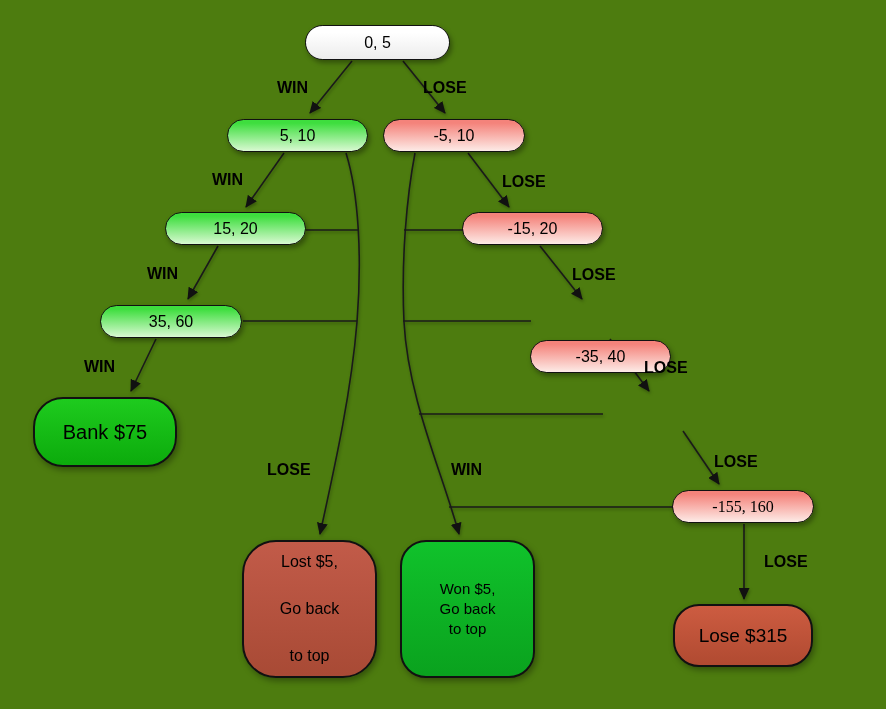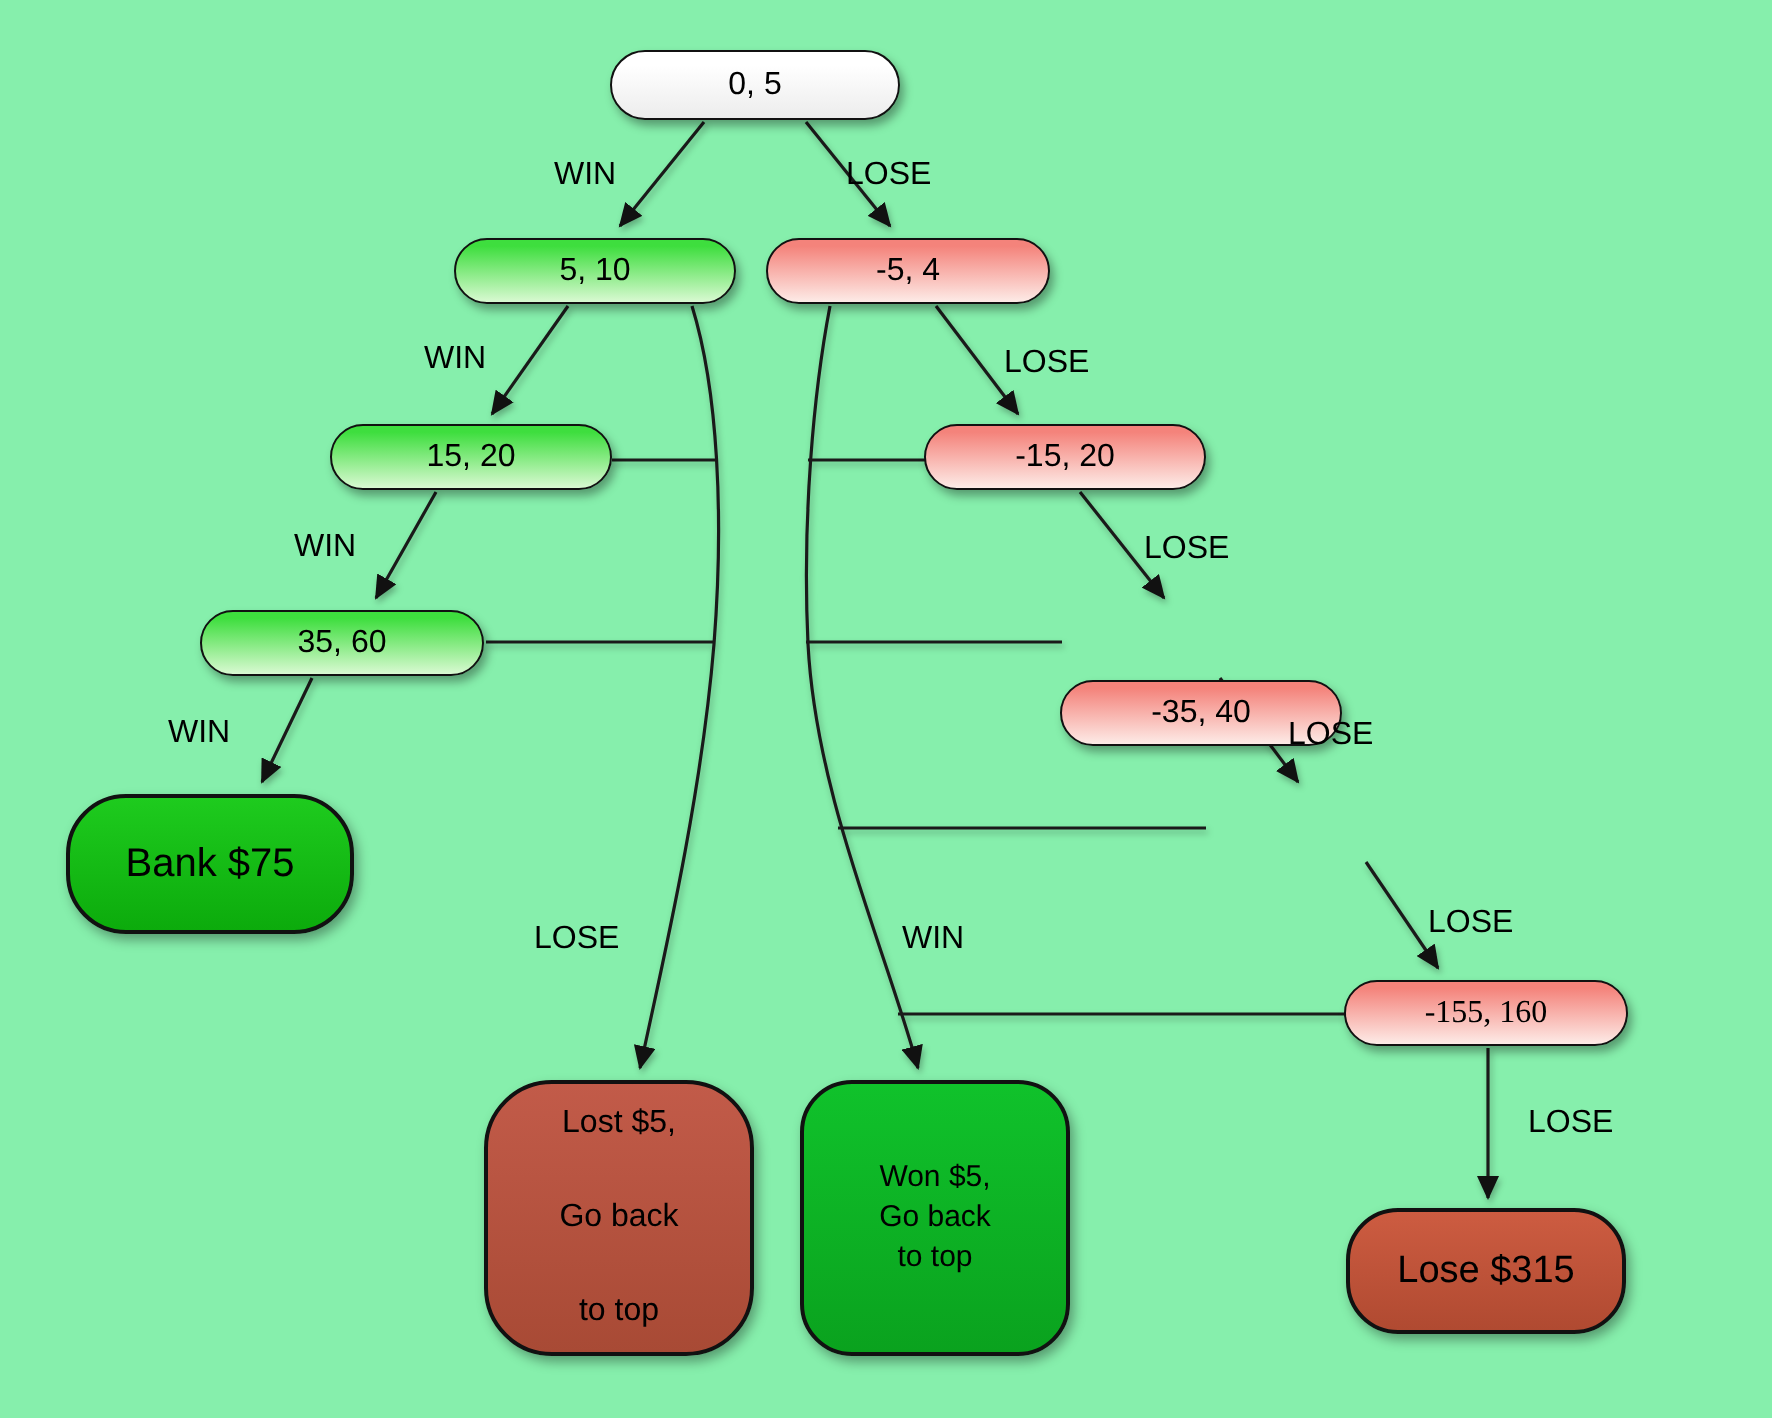--- a/index.html
+++ b/index.html
@@ -1,20 +1,20 @@
 <!DOCTYPE html>
 <html style="--start-node-top: #ffffff; --start-node-bottom: #ececec; --win-node-top: #3ede3e; --win-node-bottom: #d9f9d2; --lose-node-top: #f4837b; --lose-node-bottom: #fdebe7; --bank-green: #1ecb1e; --won-green: #10c22b; --lost-red: #c25b49; --lose-final-red: #cd5c41; --edge: #1a1a1a;"><head>
 <meta charset="utf-8">
 <style>
   html, body { margin: 0; padding: 0; background: #ffffff; }
   #stage {
     position: relative;
     width: 886px;
     height: 709px;
-    background: #86efac;
+    background: #4d7c0f;
     font-family: "Liberation Sans", "DejaVu Sans", sans-serif;
     overflow: hidden;
   }
   #edges {
     position: absolute;
     left: 0; top: 0;
     filter: drop-shadow(1.5px 2.5px 1.5px rgba(0,0,0,0.28));
   }
   .pill {
     position: absolute;
@@ -64,20 +64,21 @@
   .box.lose315 {
     border-radius: 26px;
     background: linear-gradient(180deg, var(--lose-final-red,#cd5c41) 0%, #b04a31 100%);
     font-size: 19px;
   }
   .elabel {
     position: absolute;
     font-size: 16px;
     color: #000;
     white-space: nowrap;
+    font-weight: bold;
   }
 </style>
 </head>
 <body>
 
 <div id="stage">
 
   <svg id="edges" width="886" height="709" viewBox="0 0 886 709">
     <defs>
       <marker id="arrow" markerUnits="userSpaceOnUse" markerWidth="13" markerHeight="11" refX="11" refY="5.5" orient="auto">
@@ -107,21 +108,21 @@
         <path d="M404,230 L463,230"></path>
         <path d="M403,321 L531,321"></path>
         <path d="M419,414 L603,414"></path>
         <path d="M449,507 L673,507"></path>
       </g>
     </g>
   </svg>
 
   <div class="pill start" style="left:305px; top:25px; width:145px; height:35px;">0, 5</div>
   <div class="pill green" style="left:227px; top:119px; width:141px;">5, 10</div>
-  <div class="pill pink" style="left:383px; top:119px; width:142px;">-5, 4</div>
+  <div class="pill pink" style="left:383px; top:119px; width:142px;">-5, 10</div>
   <div class="pill green" style="left:165px; top:212px; width:141px;">15, 20</div>
   <div class="pill pink" style="left:462px; top:212px; width:141px;">-15, 20</div>
   <div class="pill green" style="left:100px; top:305px; width:142px;">35, 60</div>
   <div class="pill pink" style="left:530px; top:305px; width:141px;margin-top:35px;">-35, 40</div>
   <div class="pill pink" style="left:672px; top:490px; width:142px;font-family:Liberation Serif, serif;">-155, 160</div>
 
   <div class="box bank" style="left:33px; top:397px; width:144px; height:70px;">
     <div>Bank $75</div>
   </div>
 

